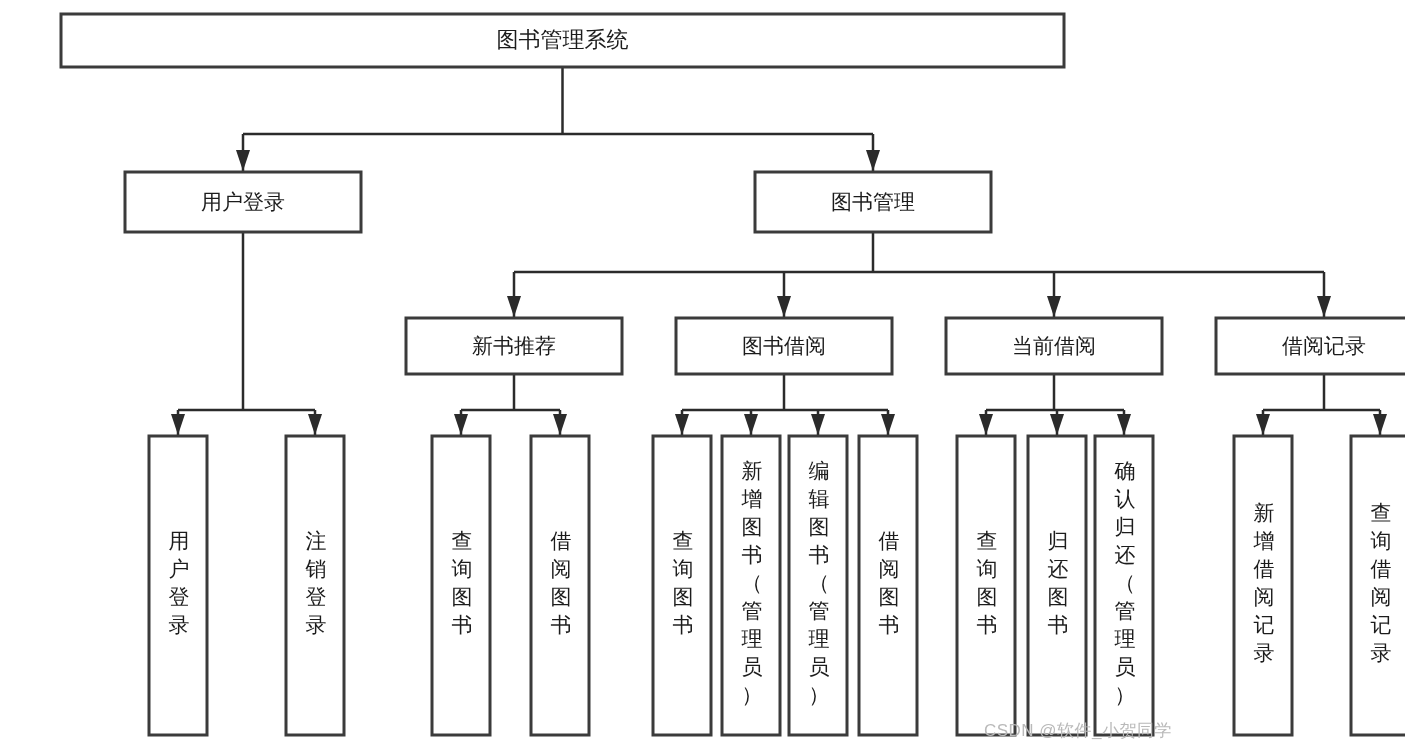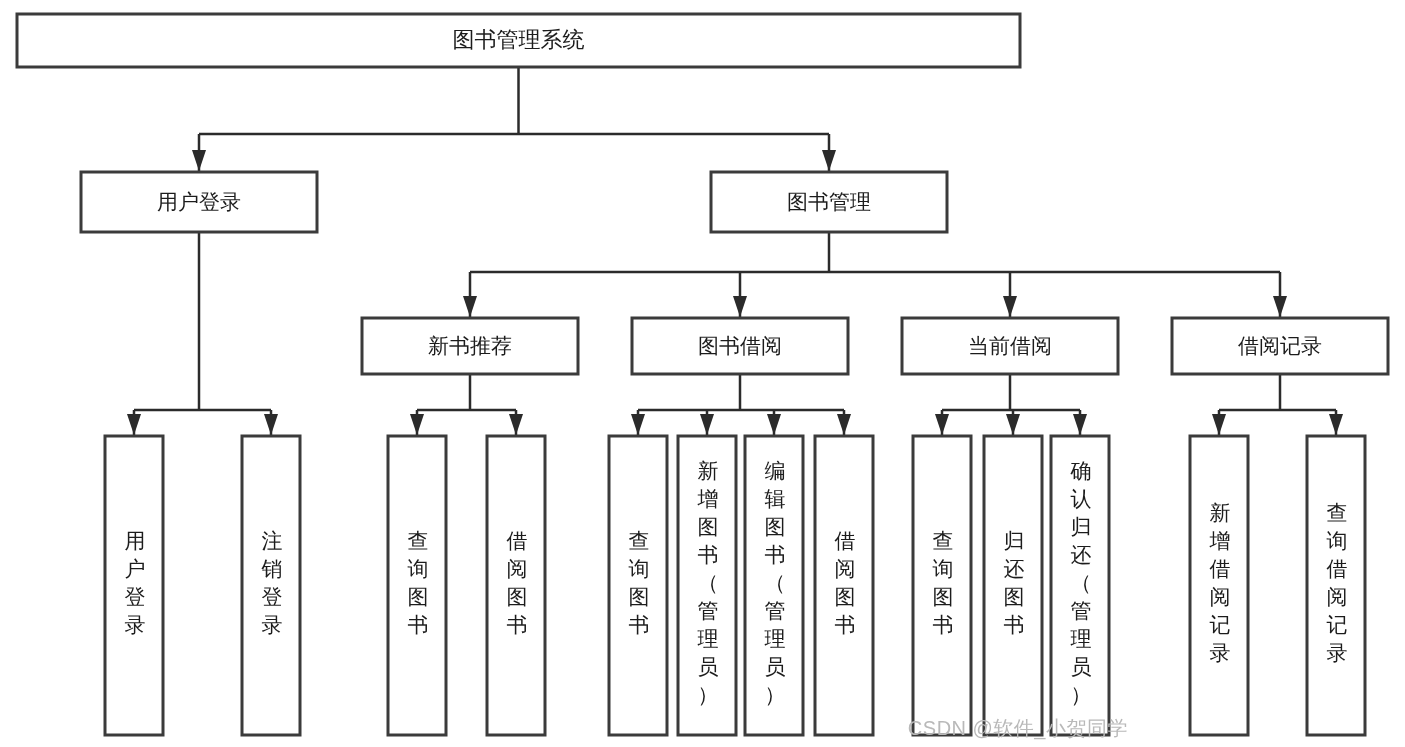--- a/index.html
+++ b/index.html
@@ -11,20 +11,21 @@
     width: 1405px;
     height: 747px;
     font-family: "Liberation Sans", "DejaVu Sans", sans-serif;
     overflow: hidden;
     position: relative;
   }
   #diagram-root {
     position: relative;
     width: 1136px;
     height: 747px;
+    margin-left: 44px;
   }
   svg#diagram-svg {
     position: absolute;
     left: 0;
     top: 0;
     width: 1405px;
     height: 747px;
   }
   .node-box {
     fill: #ffffff;
@@ -54,21 +55,21 @@
     font-family: "Liberation Sans", "DejaVu Sans", sans-serif;
     font-size: 21px;
     fill: #1c1c1c;
     text-anchor: middle;
   }
   .watermark {
     position: absolute;
     right: 8px;
     bottom: 5px;
     font-family: "Liberation Sans", "DejaVu Sans", sans-serif;
-    font-size: 20px;
+    font-size: 17px;
     color: #b9b9b9;
     letter-spacing: 0.5px;
     white-space: nowrap;
   }
 </style>
 </head>
 <body>
 
 <div id="diagram-root">
   <svg id="diagram-svg" viewBox="0 0 1405 747">

